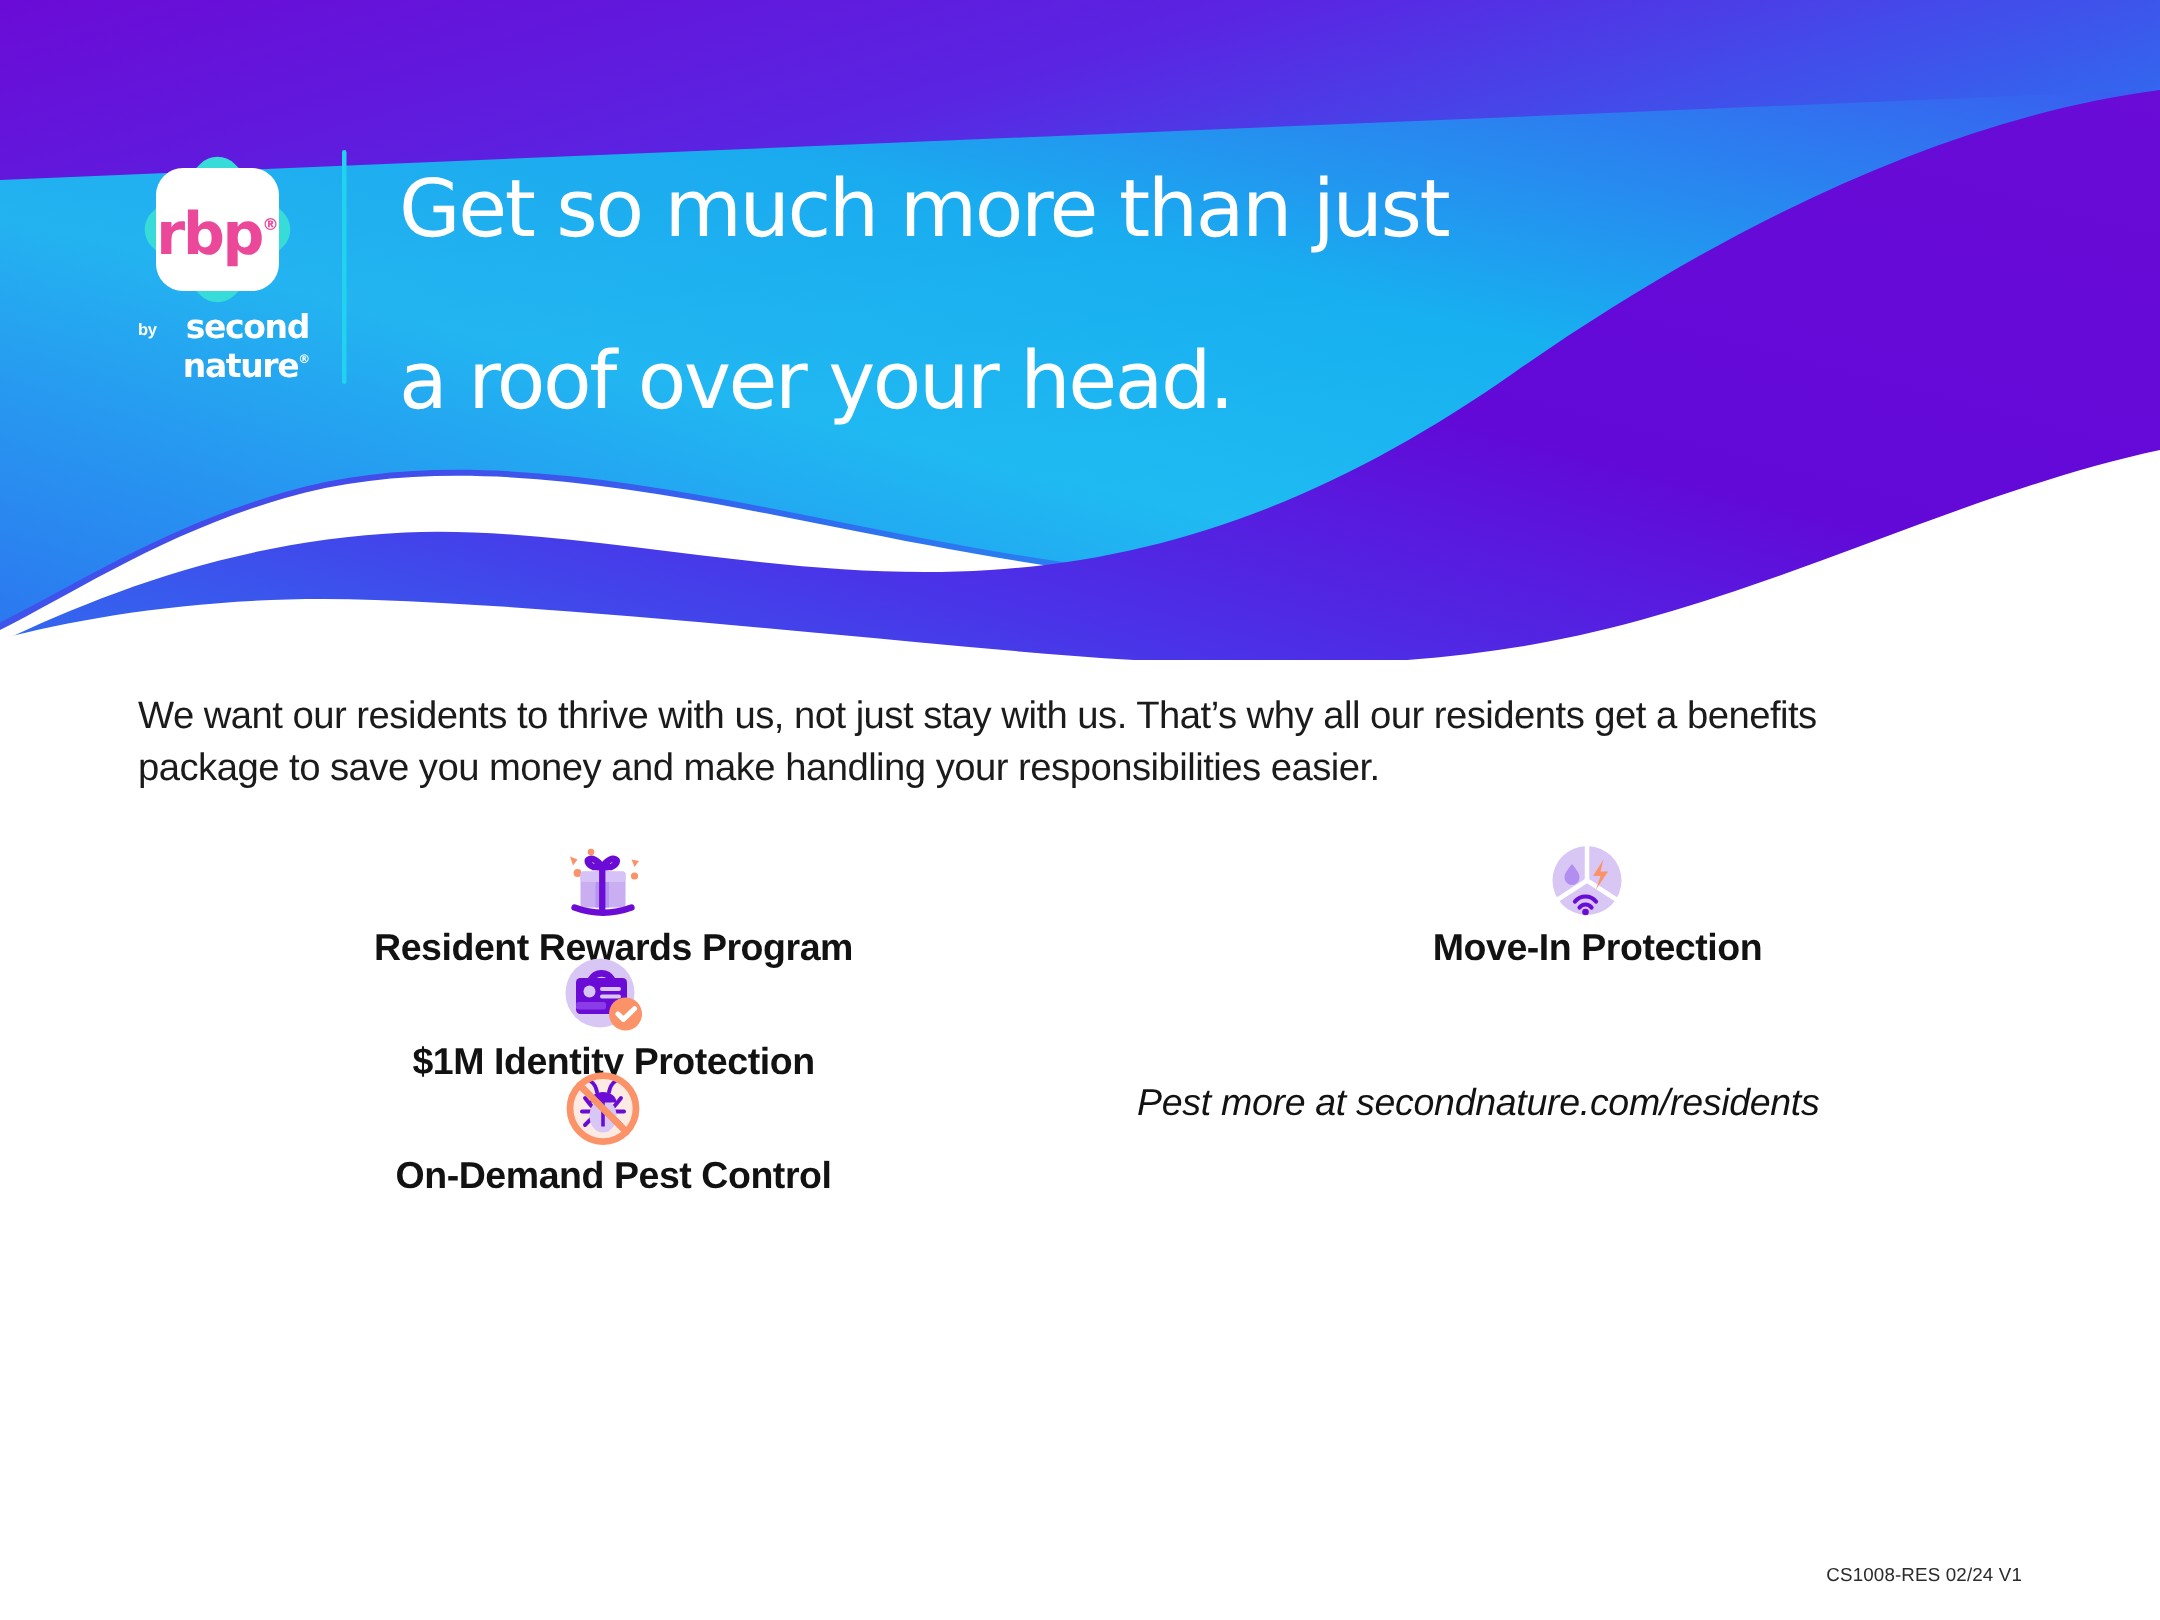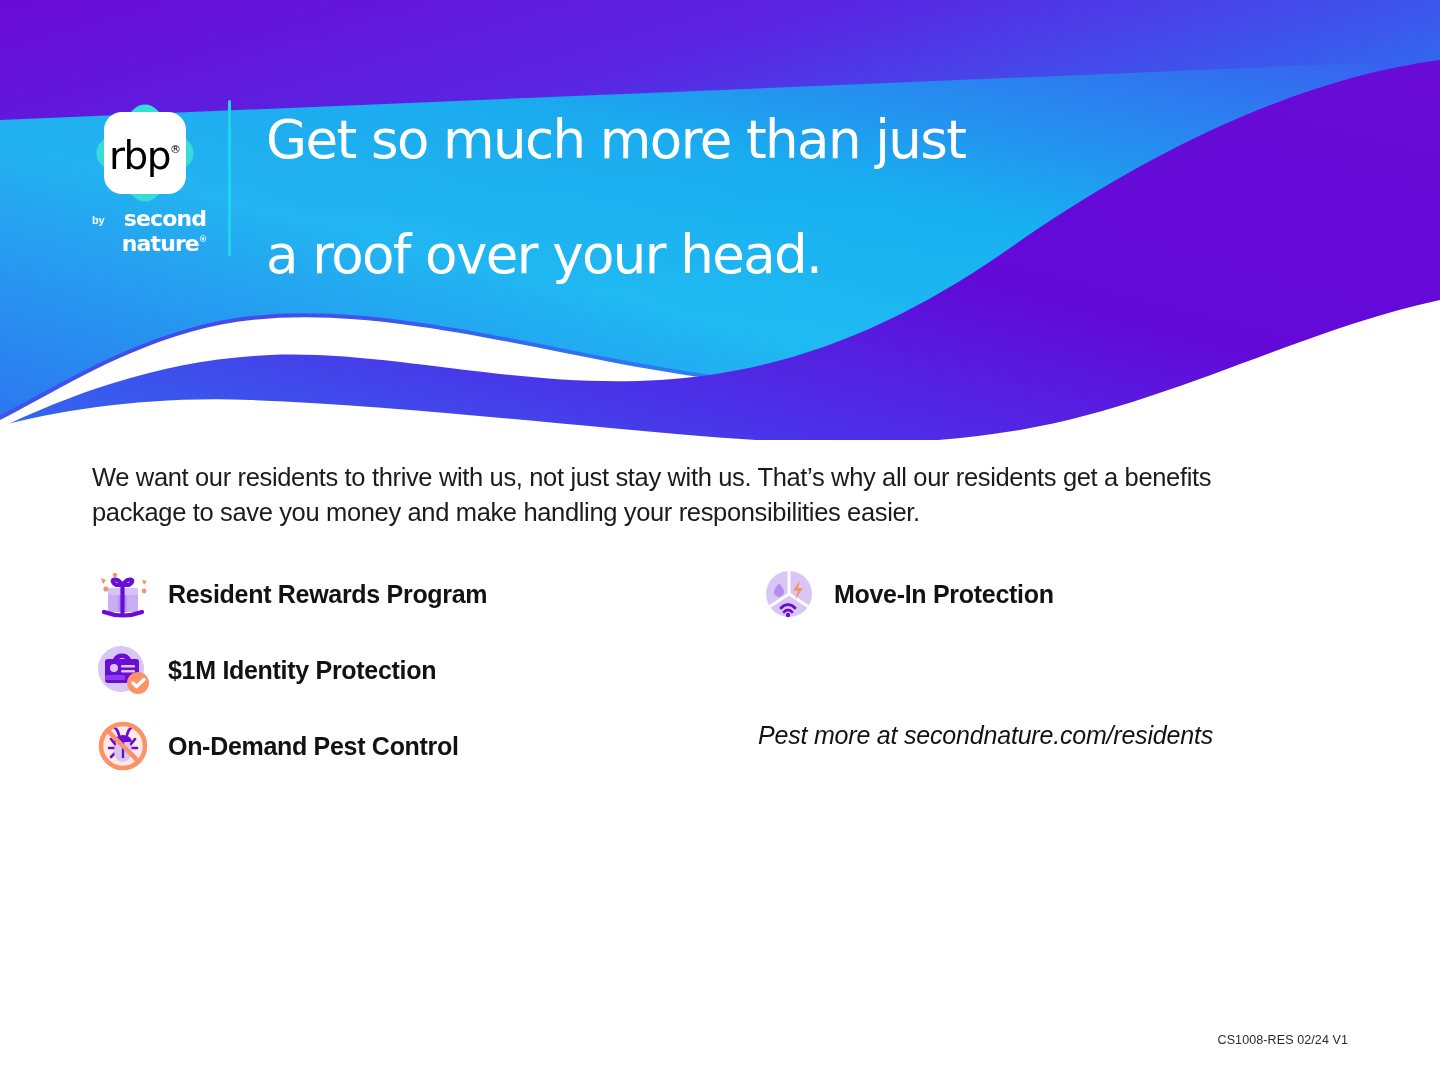--- a/index.html
+++ b/index.html
@@ -52,25 +52,25 @@
     width: 110px;
     height: 110px;
   }
   .logo-rbp-text {
     position: absolute;
     left: 0;
     top: 30px;
     width: 110px;
     text-align: center;
     font-family: "DejaVu Sans", sans-serif;
-    font-weight: normal;
+    font-weight: bold;
     font-size: 39px;
     line-height: 44px;
     letter-spacing: -1.5px;
-    color: #000000;
+    color: #ec4899;
   }
   .logo-rbp-text .reg {
     font-size: 11px;
     vertical-align: 16px;
     letter-spacing: 0;
   }
   .logo-by {
     position: absolute;
     left: 8px;
     top: 116px;
@@ -145,20 +145,21 @@
     top: 0;
   }
   .ben-col.left  { left: 0px;   width: 620px; }
   .ben-col.right { left: 666px; width: 600px; }
 
   .ben-row {
     position: relative;
     height: 76px;
     display: flex;
     align-items: center;
+    flex-direction: column;
   }
   .ben-icon {
     width: 62px;
     height: 62px;
     flex: 0 0 62px;
     display: flex;
     align-items: center;
     justify-content: center;
   }
   .ben-icon svg { display: block; }
@@ -179,21 +180,21 @@
     font-style: italic;
     color: #121212;
     letter-spacing: -0.2px;
     white-space: nowrap;
   }
 
   
   .footer-code {
     position: absolute;
     right: 92px;
-    bottom: 33px;
+    bottom: 23px;
     font-size: 12.5px;
     color: #2b2b2b;
     letter-spacing: 0.1px;
     margin-left: 40px;
   }
 </style>
 </head>
 <body>
 
 <div class="banner">

